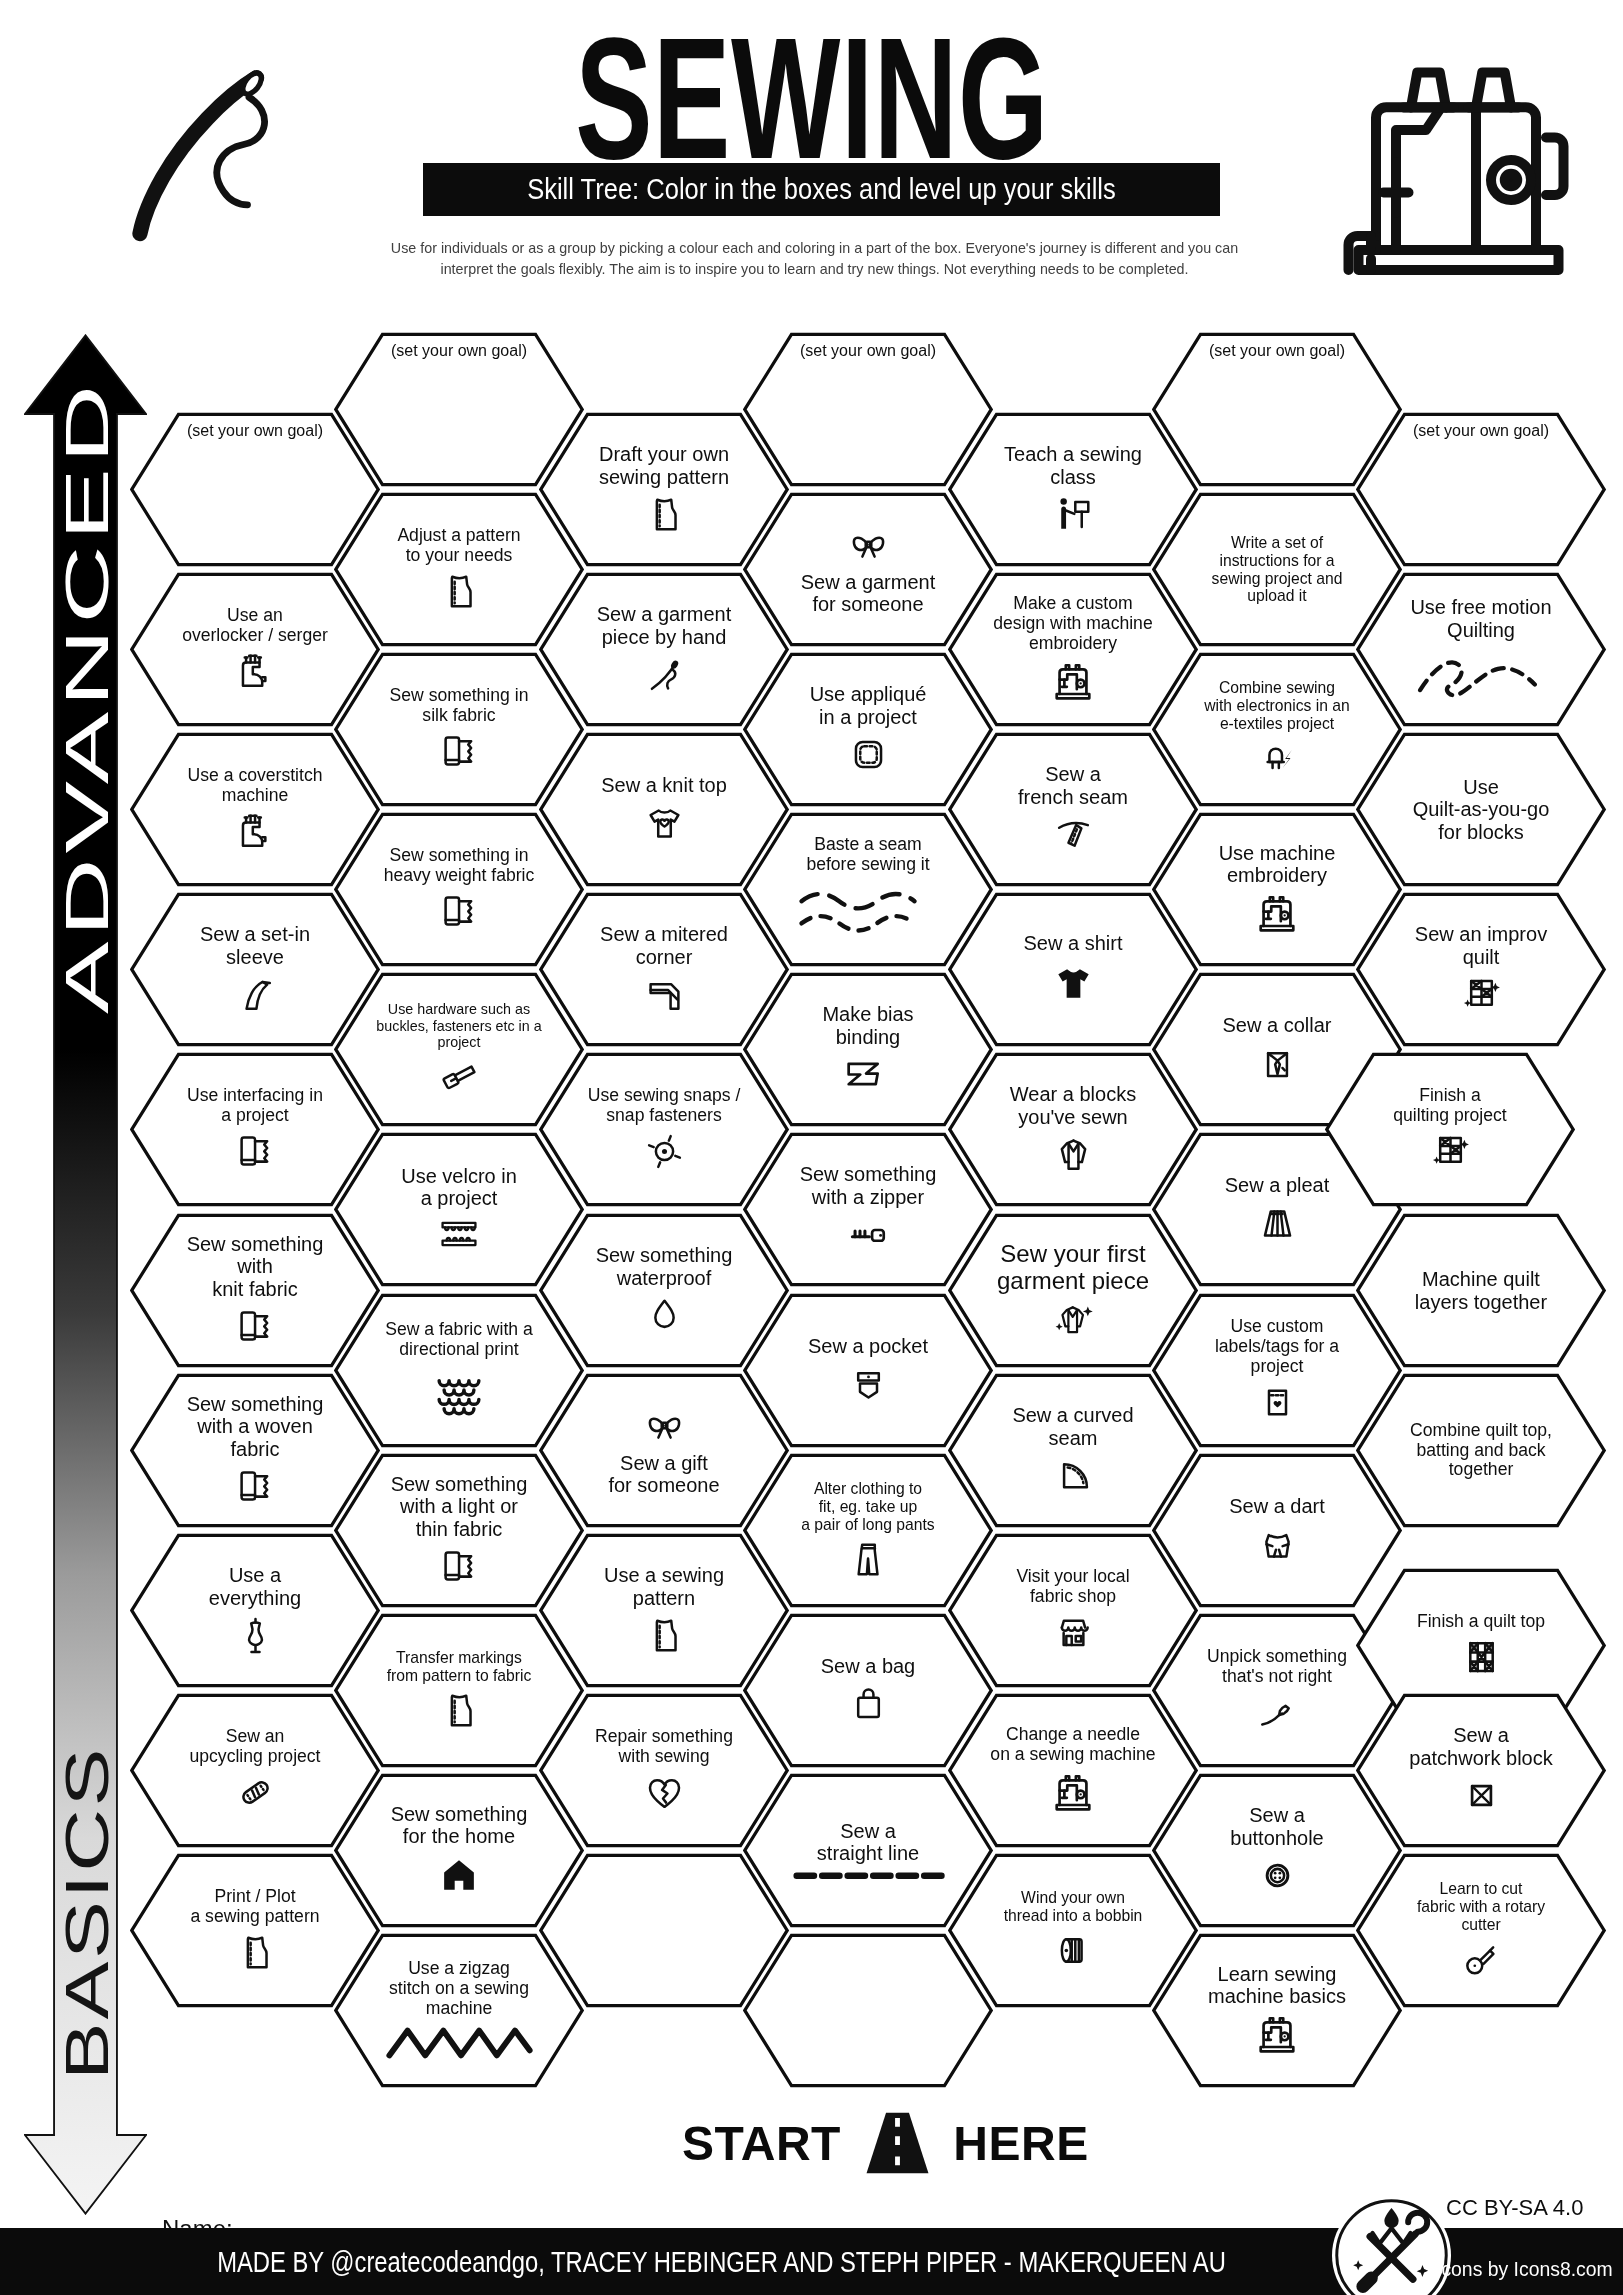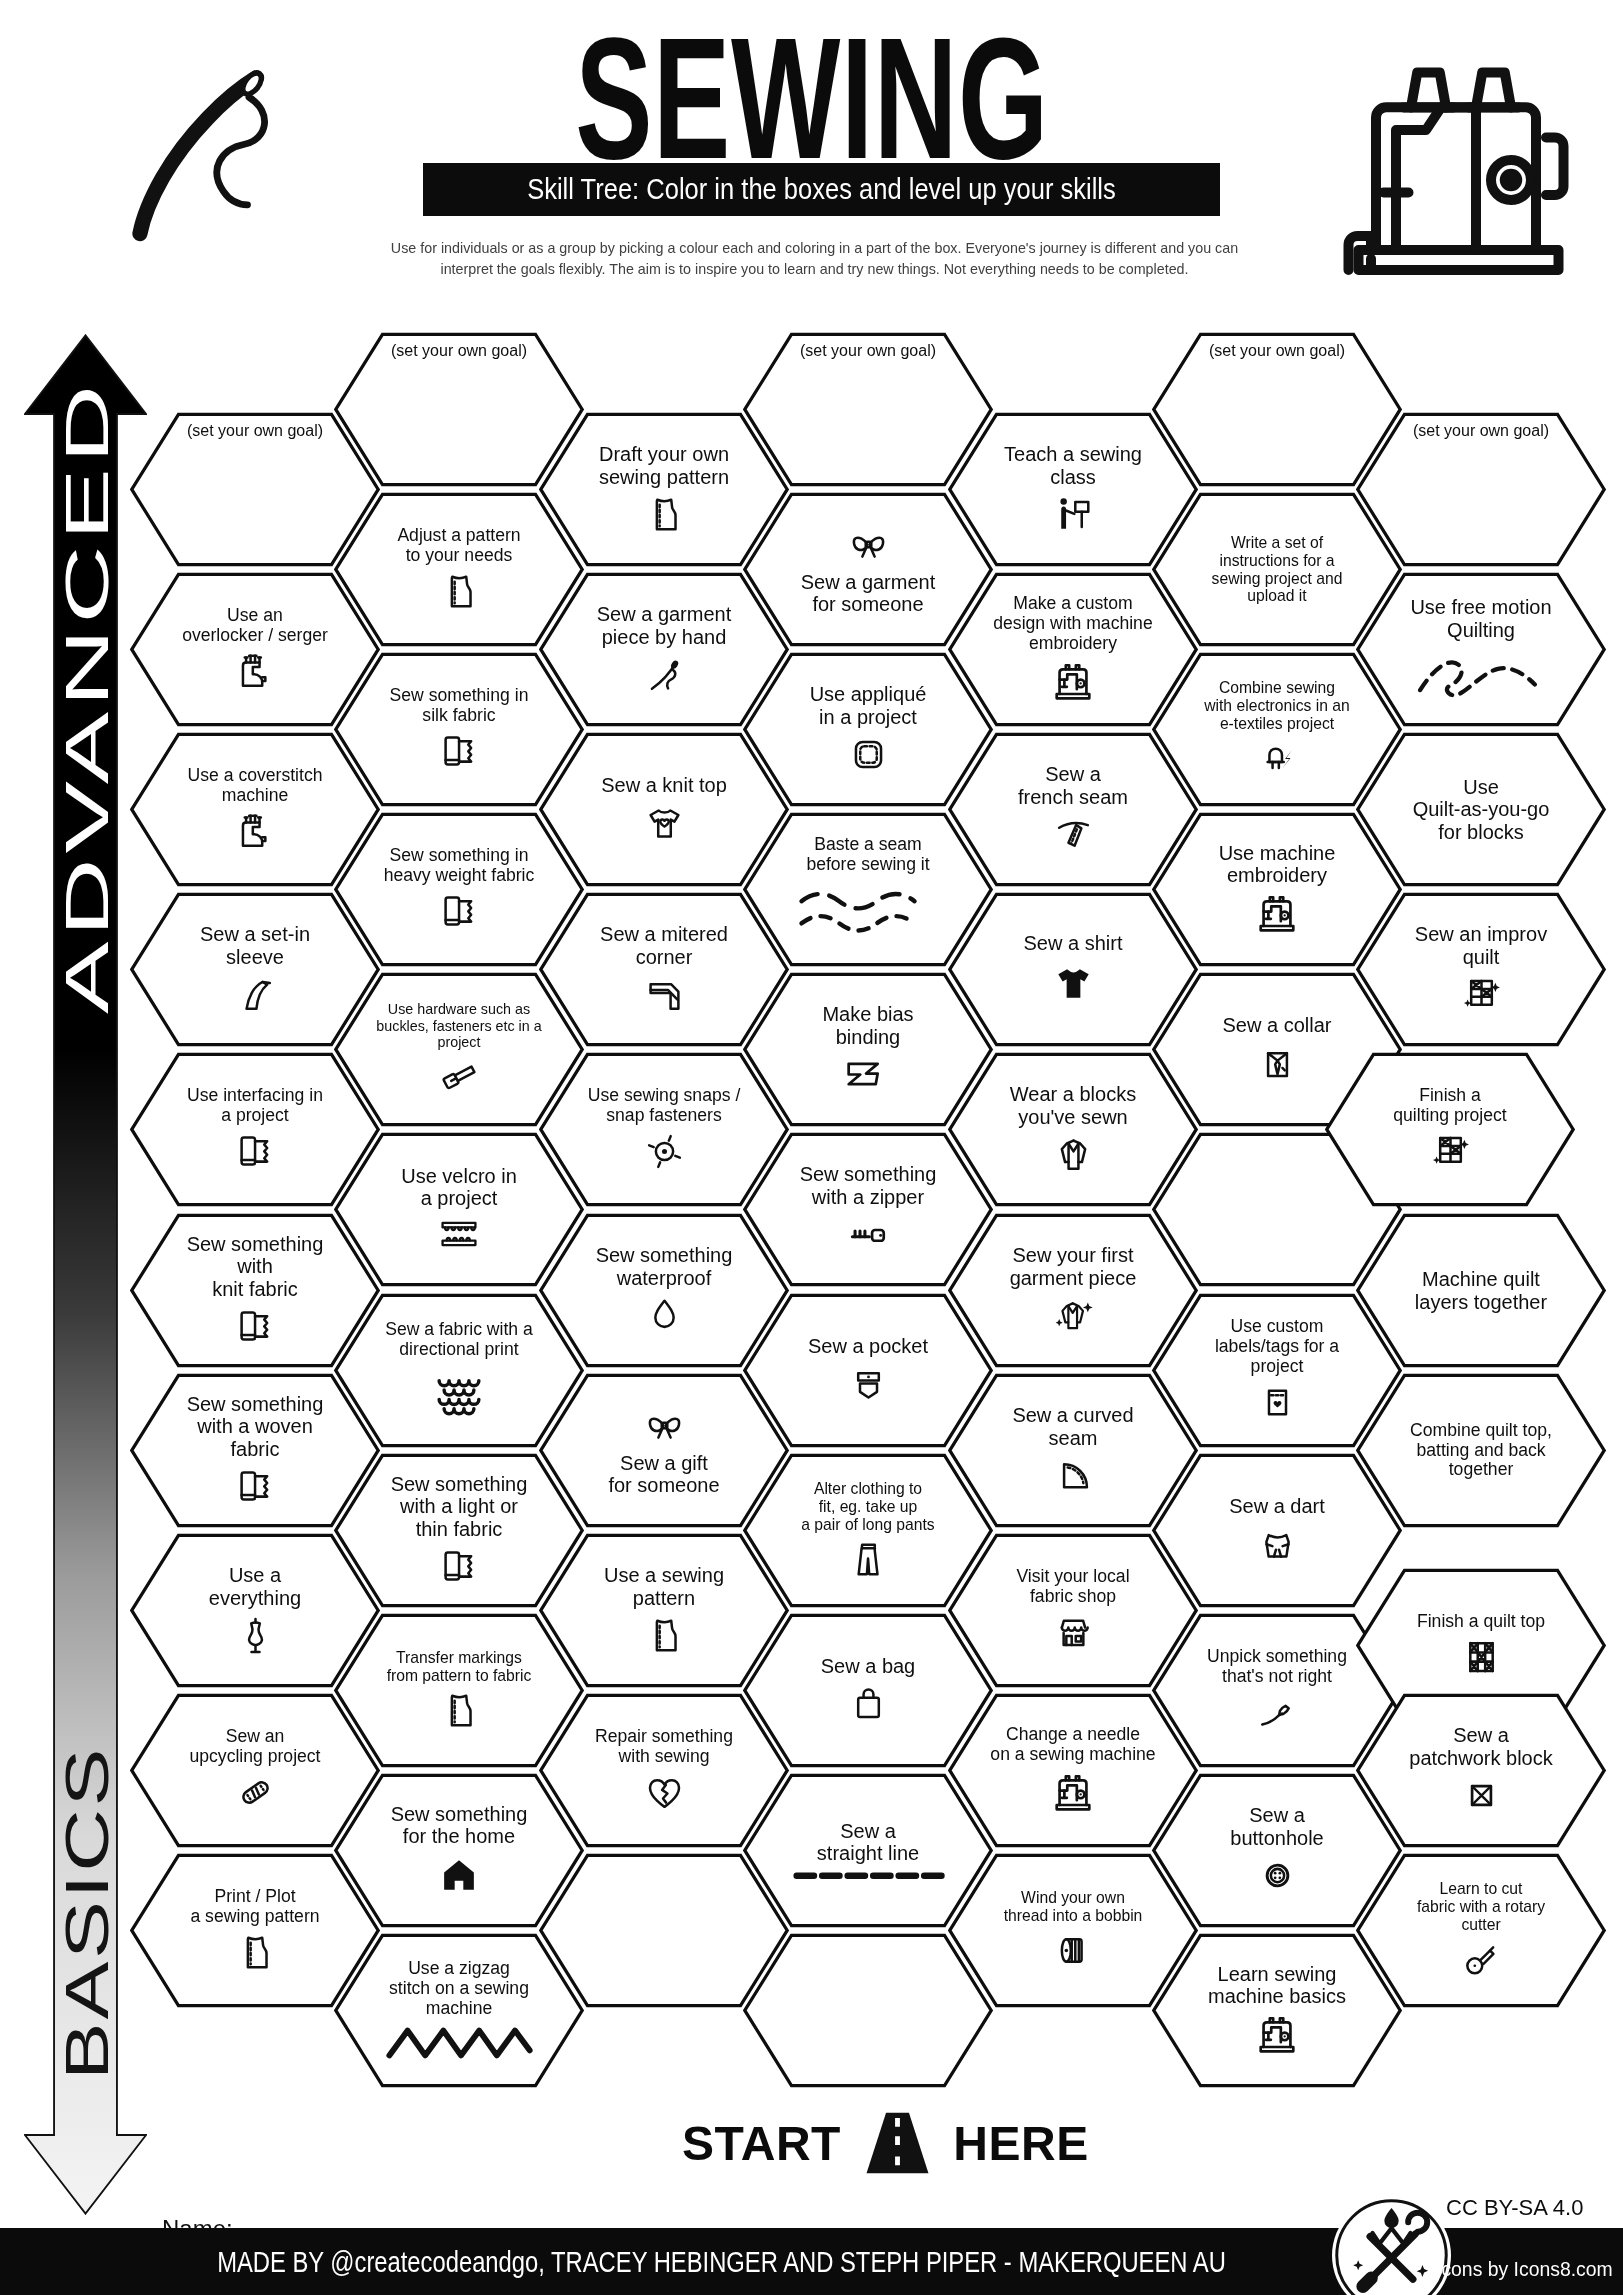--- a/index.html
+++ b/index.html
@@ -886,21 +886,21 @@
               </g>
             </svg>
           </span>
         </div>
       </div>
       <div class="hex" style="left: 947px; top: 1213px;">
         <svg class="outline" viewBox="0 0 545 335">
           <polygon points="6,167.5 107,5 438,5 539,167.5 438,330 107,330" fill="#ffffff" stroke="#0d0d0d" stroke-width="7"></polygon>
         </svg>
         <div class="content">
-          <span class="label" style="font-size:20px">Sew your first
+          <span class="label" style="font-size:24px">Sew your first
 garment piece</span>
           <span class="icon">
             <svg viewBox="0 0 48 48" width="43" height="43">
               <g fill="none" stroke="#111" stroke-width="2.8" stroke-linecap="round" stroke-linejoin="round">
                 <g transform="translate(2 3) scale(.88)">
                   <path d="M24 8.5l-7.5 3.2-5.5 6.3 3.6 14.5h3.9"></path>
                   <path d="M24 8.5l7.5 3.2 5.5 6.3-3.6 14.5h-3.9"></path>
                   <path d="M18.5 12V40h11V12"></path>
                   <path d="M18.5 12L24 20.5 29.5 12"></path>
                 </g>
@@ -1065,20 +1065,32 @@
                 <path d="M29.5 29l2.6 2.6"></path>
               </g>
             </svg>
           </span>
         </div>
       </div>
       <div class="hex" style="left: 1151px; top: 1132px;">
         <svg class="outline" viewBox="0 0 545 335">
           <polygon points="6,167.5 107,5 438,5 539,167.5 438,330 107,330" fill="#ffffff" stroke="#0d0d0d" stroke-width="7"></polygon>
         </svg>
+        <div class="content">
+          <span class="label" style="font-size:20px">Sew a pleat</span>
+          <span class="icon">
+            <svg viewBox="0 0 48 48" width="43" height="43">
+              <g fill="none" stroke="#111" stroke-width="2.8" stroke-linecap="round" stroke-linejoin="round">
+                <path d="M16.5 10.5h15L38 37.5H10z"></path>
+                <path d="M17.2 13.5h13.6" stroke-dasharray="2.4 2.6"></path>
+                <path d="M20.5 10.5l-3.2 27M24 10.5v27M27.5 10.5l3.2 27"></path>
+              </g>
+            </svg>
+          </span>
+        </div>
       </div>
       <div class="hex" style="left: 1151px; top: 1293px;">
         <svg class="outline" viewBox="0 0 545 335">
           <polygon points="6,167.5 107,5 438,5 539,167.5 438,330 107,330" fill="#ffffff" stroke="#0d0d0d" stroke-width="7"></polygon>
         </svg>
         <div class="content">
           <span class="label" style="font-size:17.6px">Use custom
 labels/tags for a
 project</span>
           <span class="icon">

